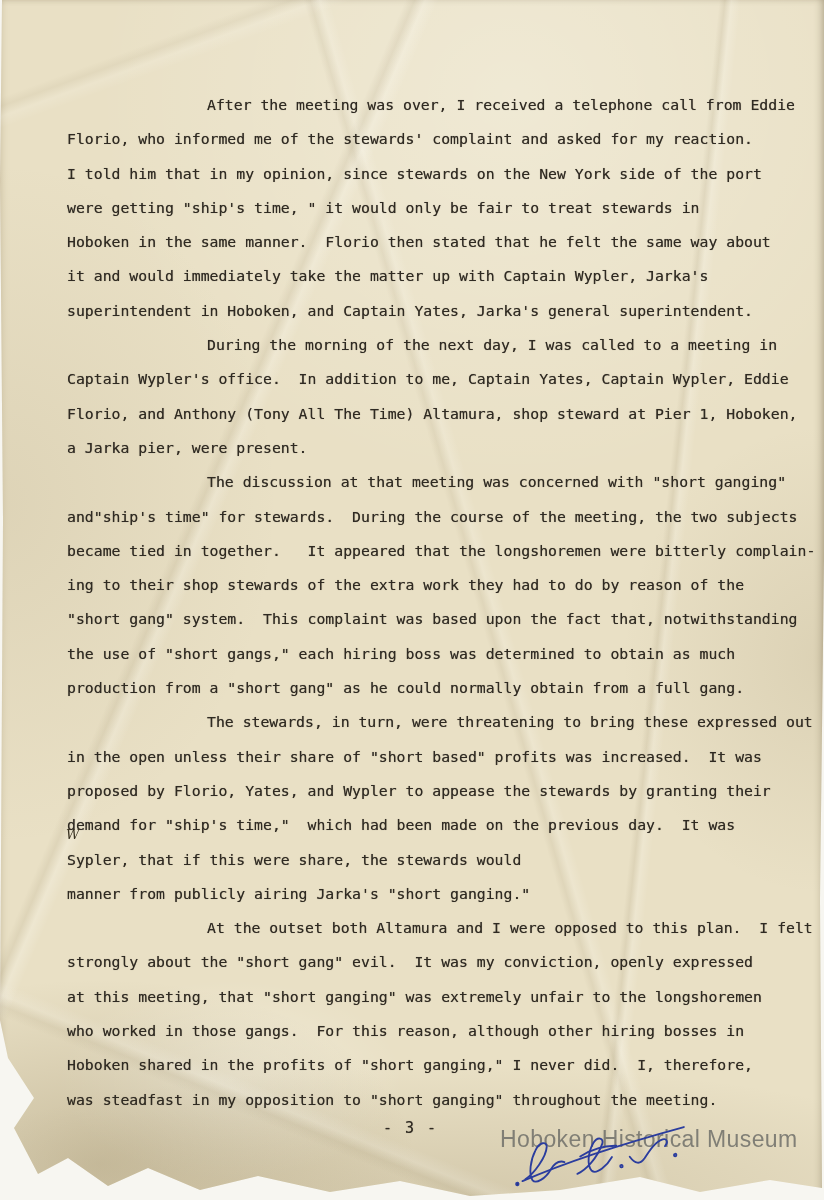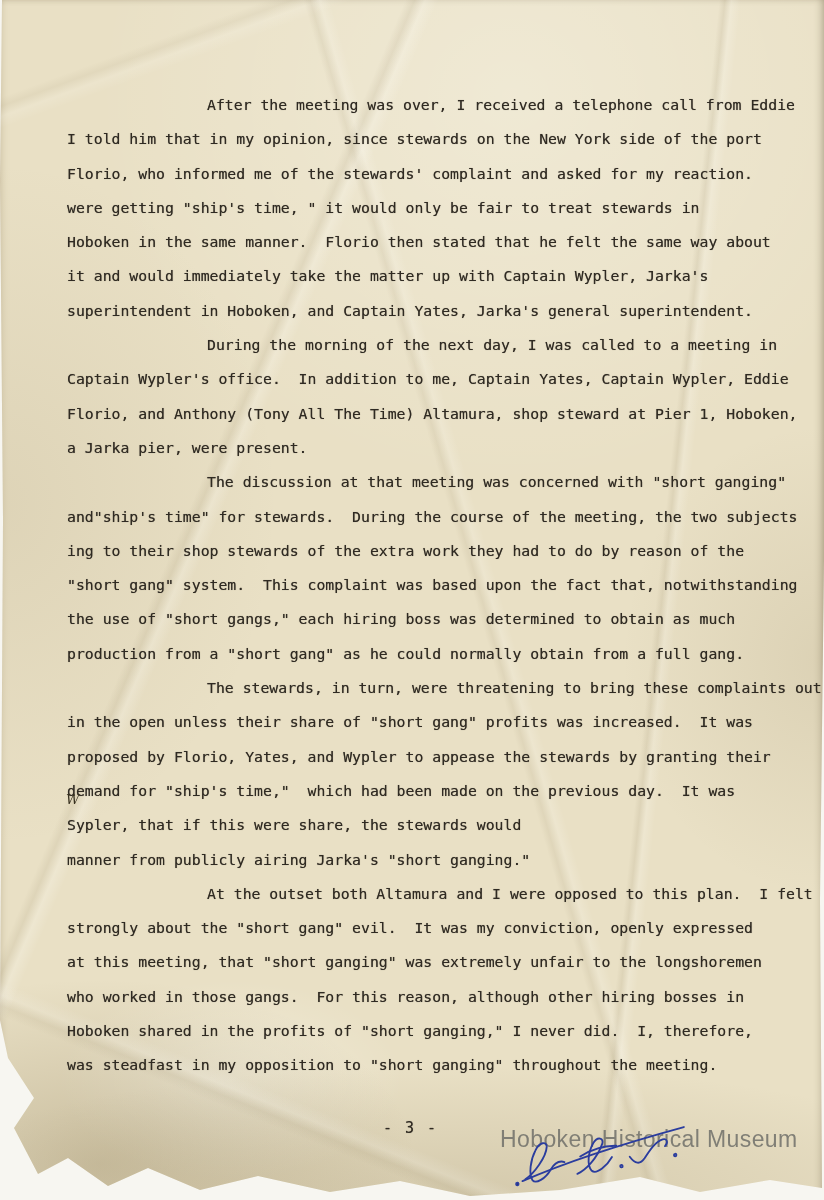--- a/index.html
+++ b/index.html
@@ -83,47 +83,48 @@
 </head>
 <body>
 
 <div class="stage">
   <div class="paper"></div>
 
   <div class="doc">
 
     <div class="para">
       <div class="tl ind">After the meeting was over, I received a telephone call from Eddie</div>
+      <div class="tl">Florio, who informed me of the stewards' complaint and asked for my reaction.</div>
       <div class="tl">I told him that in my opinion, since stewards on the New York side of the port</div>
-      <div class="tl">Florio, who informed me of the stewards' complaint and asked for my reaction.</div>
       <div class="tl">were getting "ship's time, " it would only be fair to treat stewards in</div>
       <div class="tl">Hoboken in the same manner.  Florio then stated that he felt the same way about</div>
       <div class="tl">it and would immediately take the matter up with Captain Wypler, Jarka's</div>
       <div class="tl">superintendent in Hoboken, and Captain Yates, Jarka's general superintendent.</div>
     </div>
 
     <div class="para">
       <div class="tl ind">During the morning of the next day, I was called to a meeting in</div>
       <div class="tl">Captain Wypler's office.  In addition to me, Captain Yates, Captain Wypler, Eddie</div>
       <div class="tl">Florio, and Anthony (Tony All The Time) Altamura, shop steward at Pier 1, Hoboken,</div>
       <div class="tl">a Jarka pier, were present.</div>
     </div>
 
     <div class="para">
       <div class="tl ind">The discussion at that meeting was concerned with "short ganging"</div>
       <div class="tl">and"ship's time" for stewards.  During the course of the meeting, the two subjects</div>
+      <div class="tl">became tied in together.   It appeared that the longshoremen were bitterly complain-</div>
       <div class="tl">ing to their shop stewards of the extra work they had to do by reason of the</div>
       <div class="tl">"short gang" system.  This complaint was based upon the fact that, notwithstanding</div>
       <div class="tl">the use of "short gangs," each hiring boss was determined to obtain as much</div>
       <div class="tl">production from a "short gang" as he could normally obtain from a full gang.</div>
     </div>
 
     <div class="para">
-      <div class="tl ind">The stewards, in turn, were threatening to bring these complaints out</div>
-      <div class="tl">in the open unless their share of "short gang" profits was increased.  It was</div>
+      <div class="tl ind">The stewards, in turn, were threatening to bring these expressed out</div>
+      <div class="tl">in the open unless their share of "short based" profits was increased.  It was</div>
       <div class="tl">proposed by Florio, Yates, and Wypler to appease the stewards by granting their</div>
       <div class="tl">demand for "ship's time,"  which had been made on the previous day.  It was</div>
       <div class="tl"><span class="fix"><span class="fix-above">W</span><span>Sypler</span></span><span>, that if this were share, the stewards would</span></div>
       <div class="tl">manner from publicly airing Jarka's "short ganging."</div>
     </div>
 
     <div class="para">
       <div class="tl ind">At the outset both Altamura and I were opposed to this plan.  I felt</div>
       <div class="tl">strongly about the "short gang" evil.  It was my conviction, openly expressed</div>
       <div class="tl">at this meeting, that "short ganging" was extremely unfair to the longshoremen</div>

